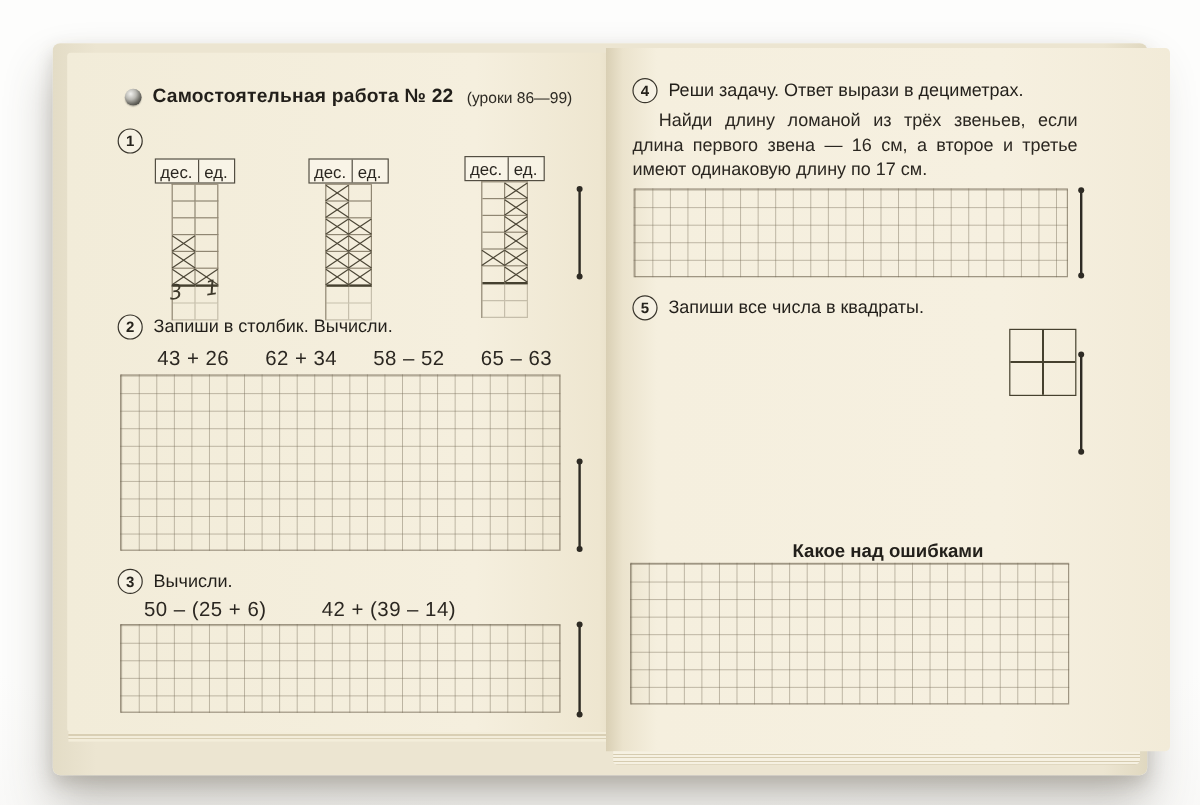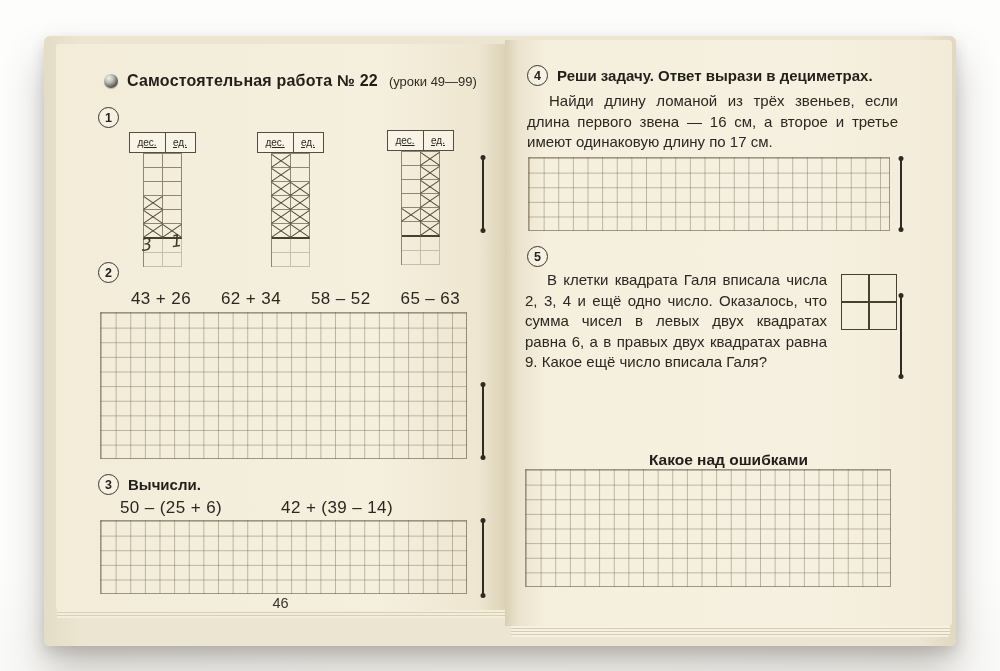--- a/index.html
+++ b/index.html
@@ -2,59 +2,59 @@
 <html><head>
 <meta charset="utf-8">
 <style>
   html,body{margin:0;padding:0;}
   .scene{position:relative;width:1000px;height:671px;overflow:hidden;
          background:radial-gradient(120% 100% at 50% 40%, #fdfdfc 60%, #f1f0ee 100%);
          font-family:"Liberation Sans", sans-serif;color:#2b2822;}
   .cover{position:absolute;left:44px;top:36px;width:912px;height:610px;border-radius:6px;
          background:linear-gradient(90deg,#e3dcc6,#ece5d1 4%,#ece5d1 96%,#e0d8c0);
          box-shadow:0 24px 40px rgba(70,62,45,.30), 0 6px 14px rgba(70,62,45,.18);}
-  .page{position:absolute;overflow:hidden;}
+  .page{position:absolute;overflow:hidden;padding-left:23px;}
   .page-left{left:56px;top:44px;width:449px;height:566px;border-radius:3px 0 0 3px;
          background:linear-gradient(90deg,#f2ecd9 0%,#f5efde 72%,#eee6d0 94%,#ddd3b8 100%);}
   .page-right{left:505px;top:40px;width:447px;height:586px;border-radius:0 4px 4px 0;
          background:linear-gradient(90deg,#d9cfb4 0%,#ebe3cd 3%,#f5efde 9%,#f6f0e0 70%,#f2ebd8 100%);}
   .stack-right{position:absolute;left:511px;top:626px;width:439px;height:11px;border-radius:0 0 4px 3px;
          background:repeating-linear-gradient(180deg,#f6f1e2 0 2px,#d6ccb0 2px 3px);}
   .stack-left{position:absolute;left:57px;top:610px;width:448px;height:8px;
          background:repeating-linear-gradient(180deg,#f3edda 0 2px,#d9cfb4 2px 3px);}
 
   .pl-header{position:absolute;left:48px;top:28px;display:flex;align-items:center;gap:9px;white-space:nowrap;}
   .bullet{width:14px;height:14px;border-radius:50%;flex:0 0 auto;
          background:radial-gradient(circle at 35% 30%, #f2f2ef, #b9b8b2 35%, #6e6d66 62%, #35342e 88%);
          box-shadow:0 1px 1px rgba(0,0,0,.25);}
   .pl-title{font-weight:bold;font-size:16px;letter-spacing:.2px;color:#221f1a;}
   .pl-sub{font-size:13px;color:#2e2b24;margin-left:2px;}
 
   .task-row{position:absolute;display:flex;align-items:center;gap:9px;white-space:nowrap;}
   .tcirc{width:21px;height:21px;border:1.4px solid #39352c;border-radius:50%;box-sizing:border-box;
          display:flex;align-items:center;justify-content:center;font-weight:bold;font-size:12.5px;color:#26231d;background:rgba(255,255,255,.25);}
-  .tlabel{font-weight:bold;font-size:15px;color:#221f1a;}
+  .tlabel{font-weight:normal;font-size:15px;color:#221f1a;}
 
   .bodytext{position:absolute;font-size:15px;line-height:1.37;text-align:justify;color:#2b2721;text-indent:22px;}
 
   .exprs{position:absolute;display:flex;font-size:17px;color:#2b2721;letter-spacing:.4px;white-space:nowrap;}
 
   .grid{position:absolute;box-sizing:border-box;border:1px solid rgba(112,102,82,.65);
         background-image:linear-gradient(to right, rgba(118,108,88,.45) 1px, transparent 1px),
                          linear-gradient(to bottom, rgba(118,108,88,.45) 1px, transparent 1px);
         background-size:14.64px 14.64px;}
 
   .vmark{position:absolute;width:1.8px;background:#2e2b24;}
   .vmark::before,.vmark::after{content:'';position:absolute;left:50%;transform:translateX(-50%);
         width:5px;height:5px;border-radius:50%;background:#2e2b24;}
   .vmark::before{top:-3px}.vmark::after{bottom:-3px}
 
   .pv{position:absolute;width:72px;display:flex;flex-direction:column;align-items:center;}
   .pv-head{display:flex;border:1.4px solid #534e42;background:rgba(252,248,238,.6);}
-  .pv-hcell{width:35px;height:19px;display:flex;align-items:center;justify-content:center;font-size:10px;color:#2b2721;text-decoration:underline;}
+  .pv-hcell{width:35px;height:19px;display:flex;align-items:center;justify-content:center;font-size:14px;color:#2b2721;}
   .pv-hcell + .pv-hcell{border-left:1.4px solid #534e42;width:29px;}
   .pv-strip{display:grid;grid-template-columns:19px 19px;border-left:1px solid #8f8672;border-top:1px solid #8f8672;}
   .pv-cell{height:13px;border-right:1px solid #8f8672;border-bottom:1px solid #8f8672;position:relative;box-sizing:content-box;}
   .pv-cell.thick{border-bottom:2px solid #45402f;}
   .pv-cell.light{border-color:rgba(143,134,114,.45);}
   .xc::before,.xc::after{content:'';position:absolute;left:50%;top:50%;width:23px;height:1.3px;background:#4c4636;}
   .xc::before{transform:translate(-50%,-50%) rotate(34deg);}
   .xc::after{transform:translate(-50%,-50%) rotate(-34deg);}
   .pv-answer{position:absolute;top:100px;left:15px;font-family:"DejaVu Sans",sans-serif;font-style:italic;
         font-size:17px;letter-spacing:7px;color:#3e392b;transform:rotate(-7deg);}
@@ -70,21 +70,21 @@
 <body>
 
 <div class="scene">
   <div class="cover"></div>
 
   <div class="page page-left">
 
     <div class="pl-header">
       <span class="bullet"></span>
       <span class="pl-title">Самостоятельная работа № 22</span>
-      <span class="pl-sub">(уроки 49—99)</span>
+      <span class="pl-sub">(уроки 86—99)</span>
     </div>
 
     <div class="task-row" style="left:42px;top:63px">
       <span class="tcirc">1</span>
     </div>
 
     <div class="pv" style="left:70px;top:88px">
         <div class="pv-head">
           <div class="pv-hcell">дес.</div>
           <div class="pv-hcell">ед.</div>
@@ -155,60 +155,60 @@
           <div class="pv-cell light"></div>
           <div class="pv-cell light"></div>
           <div class="pv-cell light"></div>
         </div>
       </div>
 
     <div class="vmark" style="left:426px;top:114px;height:72px"></div>
 
     <div class="task-row" style="left:42px;top:218px">
       <span class="tcirc">2</span>
+      <span class="tlabel">Запиши в столбик. Вычисли.</span>
     </div>
     <div class="exprs" style="left:75px;top:245px;gap:30px">
       <span>43 + 26</span>
       <span>62 + 34</span>
       <span>58 – 52</span>
       <span>65 – 63</span>
     </div>
     <div class="grid" style="left:44px;top:268px;width:367px;height:147px"></div>
     <div class="vmark" style="left:426px;top:341px;height:72px"></div>
 
     <div class="task-row" style="left:42px;top:430px">
       <span class="tcirc">3</span>
       <span class="tlabel">Вычисли.</span>
     </div>
-    <div class="exprs" style="left:64px;top:454px;gap:59px">
+    <div class="exprs" style="left:64px;top:454px;gap:46px">
       <span>50 – (25 + 6)</span>
       <span>42 + (39 – 14)</span>
     </div>
     <div class="grid" style="left:44px;top:476px;width:367px;height:74px"></div>
     <div class="vmark" style="left:426px;top:477px;height:74px"></div>
 
-    <div class="pagenum" style="top:551px">46</div>
   </div>
 
   <div class="page page-right">
 
     <div class="task-row" style="left:22px;top:25px">
       <span class="tcirc">4</span>
       <span class="tlabel">Реши задачу. Ответ вырази в дециметрах.</span>
     </div>
     <div class="bodytext" style="left:22px;top:51px;width:371px">Найди длину ломаной из трёх звеньев, если длина первого звена — 16 см, а второе и третье имеют одинаковую длину по 17 см.</div>
     <div class="grid" style="left:23px;top:117px;width:362px;height:74px"></div>
     <div class="vmark" style="left:395px;top:119px;height:70px"></div>
 
     <div class="task-row" style="left:22px;top:206px">
       <span class="tcirc">5</span>
+      <span class="tlabel">Запиши все числа в квадраты.</span>
     </div>
     <div class="bodytext" style="left:20px;top:230px;width:374px">
       <span class="square4"></span>
-      <span>В клетки квадрата Галя вписала числа 2, 3, 4 и ещё одно число. Оказалось, что сумма чисел в левых двух квадратах равна 6, а в правых двух квадратах равна 9. Какое ещё число вписала Галя?</span>
     </div>
     <div class="vmark" style="left:395px;top:256px;height:80px"></div>
 
     <div class="section-heading" style="top:411px">Какое над ошибками</div>
     <div class="grid" style="left:20px;top:429px;width:366px;height:118px"></div>
 
   </div>
 
   <div class="stack-left"></div>
   <div class="stack-right"></div>

